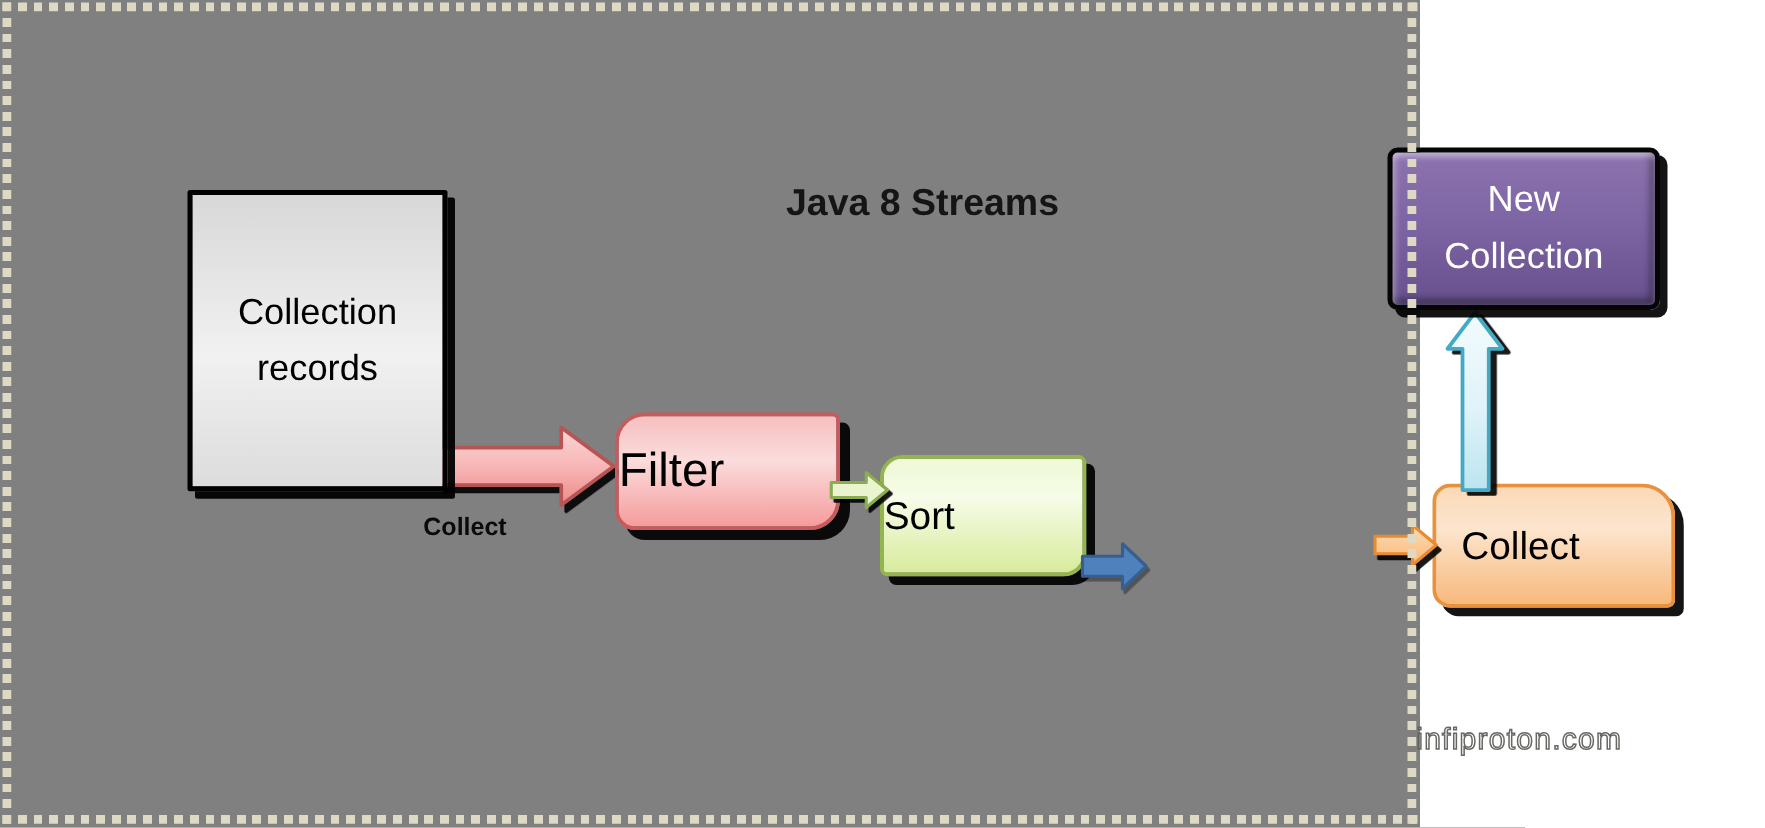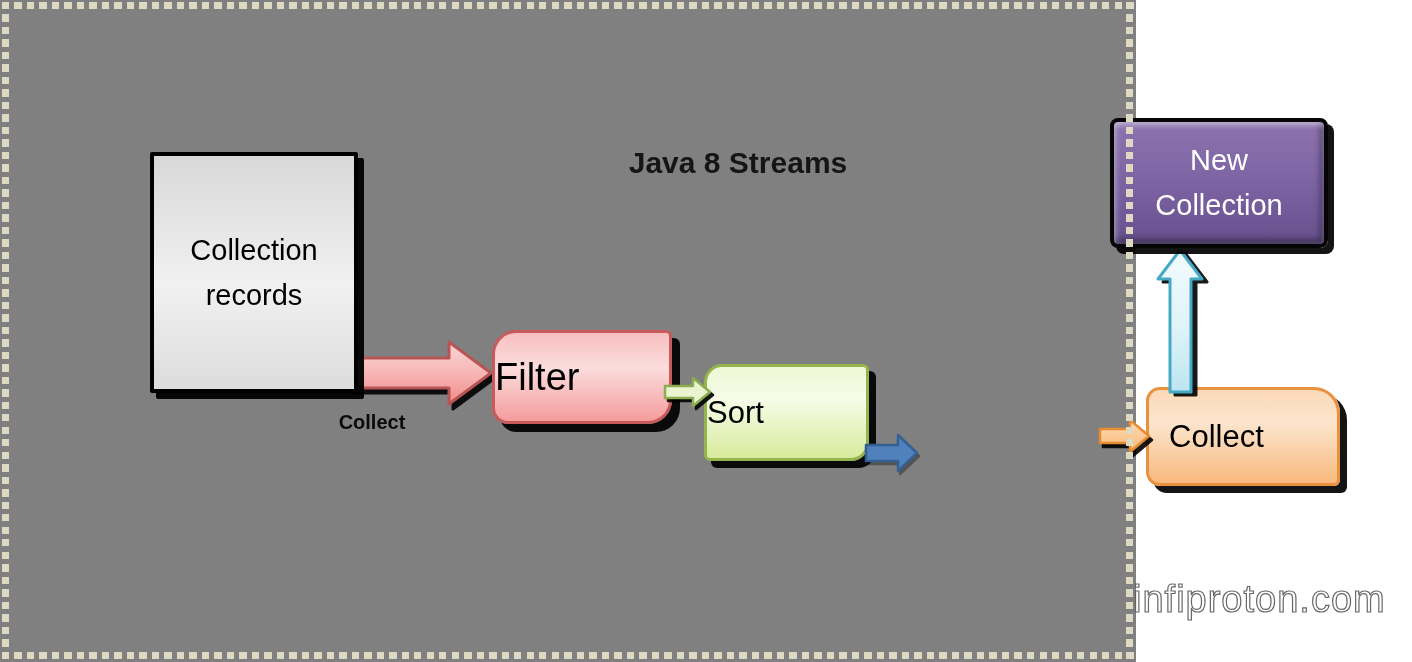--- a/index.html
+++ b/index.html
@@ -108,21 +108,21 @@
   .arrow-up svg { filter: drop-shadow(5px 3px 0 rgba(0,0,0,0.9)); }
 
   .stream-label {
     position: absolute; left: 322px; top: 411px; width: 100px;
     text-align: center; font-size: 20px; font-weight: 700; color: #0A0A0A;
     z-index: 3;
   }
 
   .watermark {
     position: absolute; left: 1133px; top: 578px; width: 250px;
-    font-size: 38px; letter-spacing: 1px;
+    font-size: 24px; letter-spacing: 1px;
     color: transparent;
     -webkit-text-stroke: 1.2px rgba(95,95,92,0.95);
     z-index: 1;
   }
 </style>
 </head>
 <body>
 
 <div class="canvas">
 

